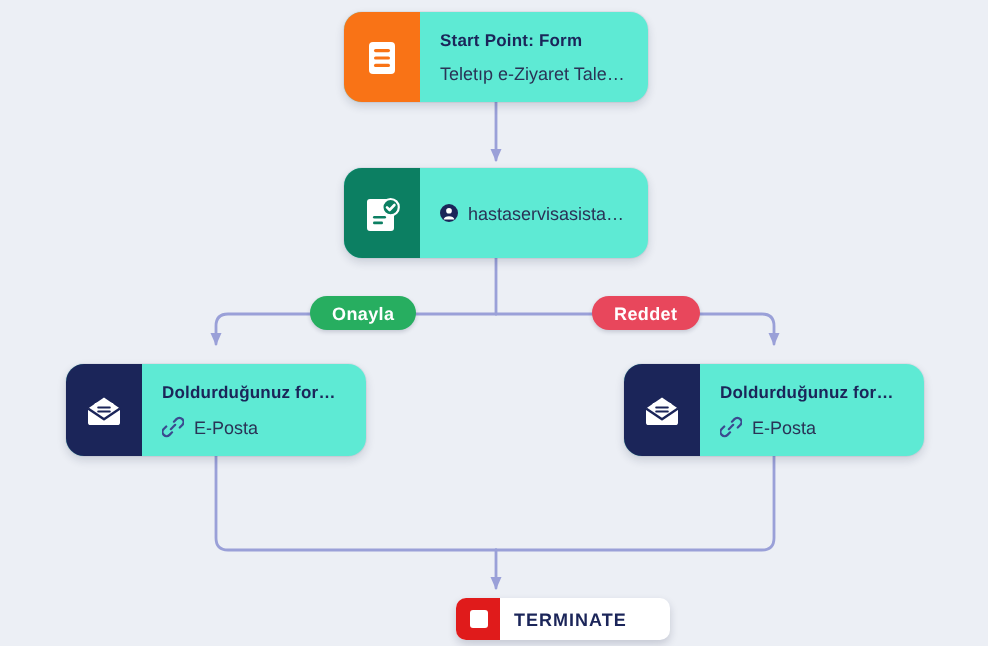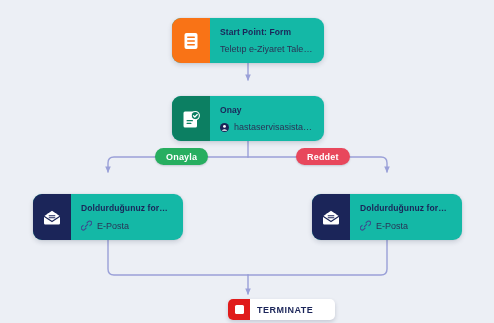--- a/index.html
+++ b/index.html
@@ -18,26 +18,25 @@
     position: absolute; inset: 0;
     width: 494px; height: 323px;
     pointer-events: none;
   }
 
   
   .node {
     position: absolute;
     display: flex;
     align-items: stretch;
-    background: #14b8a6;
+    background: #5eead4;
     border-radius: 9px;
     box-shadow: 0 2px 5px rgba(20,30,60,.16), 0 0 0 .5px rgba(20,30,60,.05);
     overflow: hidden;
     z-index: 5;
-    margin-top: 12px;
   }
   .node-icon {
     flex: 0 0 auto;
     width: 38px;
     display: flex;
     align-items: center;
     justify-content: center;
   }
   .node-body {
     flex: 1 1 auto;
@@ -187,21 +186,20 @@
     <div class="node-icon">
       <svg width="17" height="18" viewBox="0 0 17 18" xmlns="http://www.w3.org/2000/svg">
         <path d="M2 1.5 h8.5 l3.5 3.5 v11 a1.5 1.5 0 0 1 -1.5 1.5 h-10.5 a1.5 1.5 0 0 1 -1.5 -1.5 v-13 a1.5 1.5 0 0 1 1.5 -1.5 z" fill="#ffffff"></path>
         <rect x="3.5" y="10" width="6.5" height="1.3" rx=".65" fill="#0c7f62"></rect>
         <rect x="3.5" y="12.8" width="5" height="1.3" rx=".65" fill="#0c7f62"></rect>
         <circle cx="12.3" cy="5.6" r="4.1" fill="#0c7f62" stroke="#ffffff" stroke-width="1.1"></circle>
         <path d="M10.5 5.7 l1.3 1.3 l2.4 -2.5" fill="none" stroke="#ffffff" stroke-width="1.3" stroke-linecap="round" stroke-linejoin="round"></path>
       </svg>
     </div>
     <div class="node-body">
-      <div class="node-title">Onay</div>
       <div class="node-sub">
         <svg width="11" height="11" viewBox="0 0 12 12" xmlns="http://www.w3.org/2000/svg">
           <circle cx="6" cy="6" r="6" fill="#1b2559"></circle>
           <circle cx="6" cy="4.5" r="1.9" fill="#ffffff"></circle>
           <path d="M2.3 10.4 a3.9 3.2 0 0 1 7.4 0 z" fill="#ffffff"></path>
         </svg>
         <span class="sub-text">hastaservisasistani@e...</span>
       </div>
     </div>
   </div>

